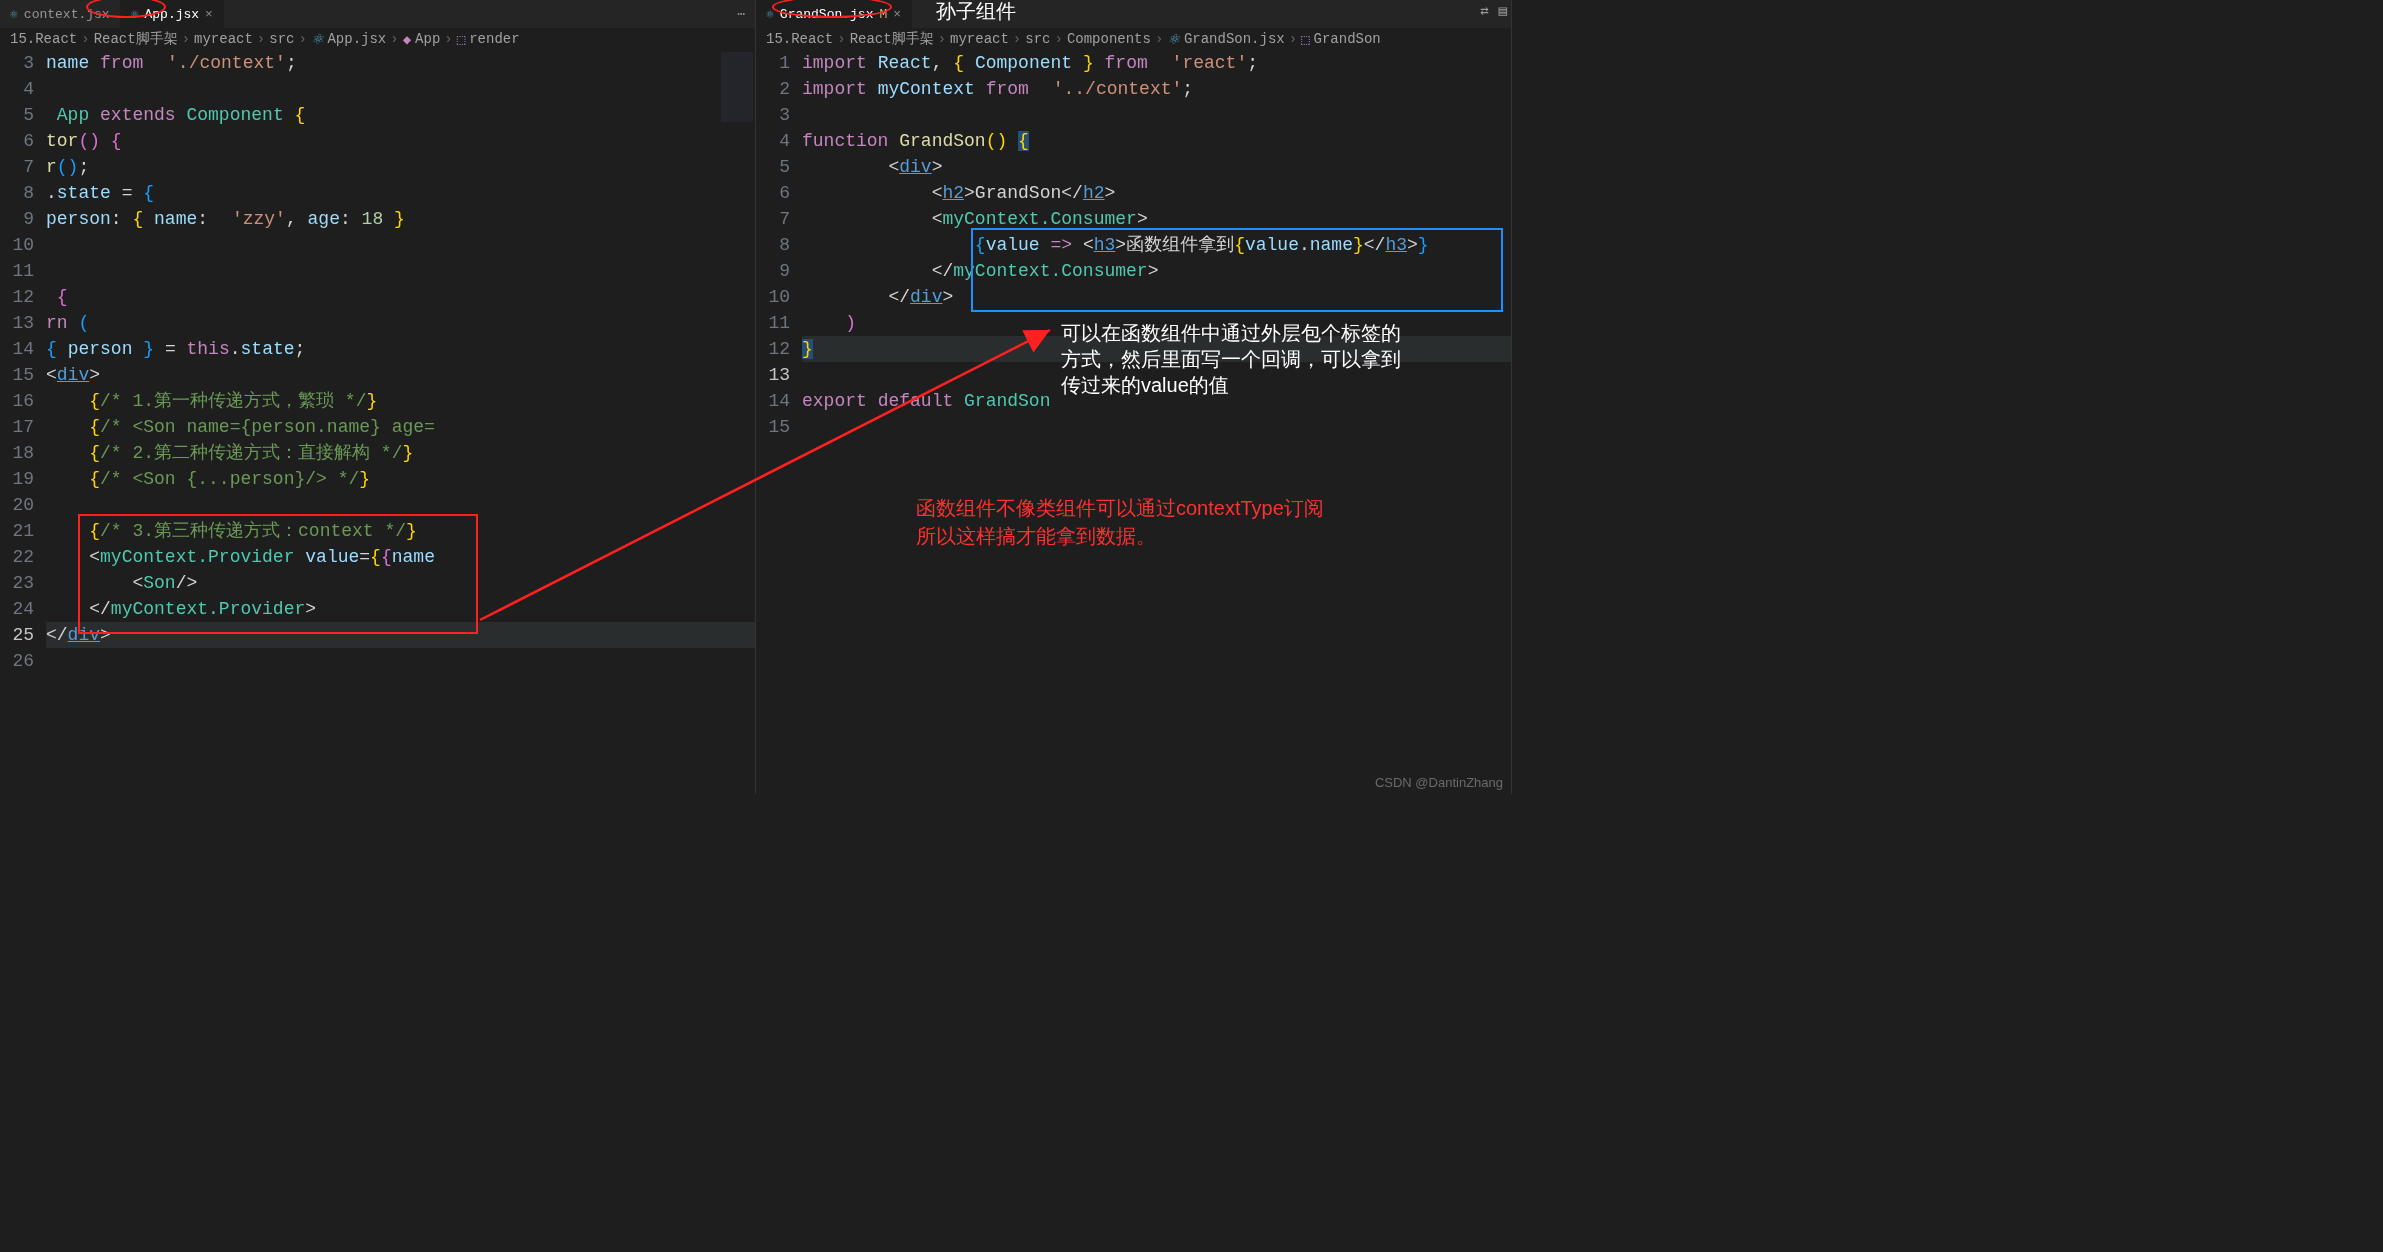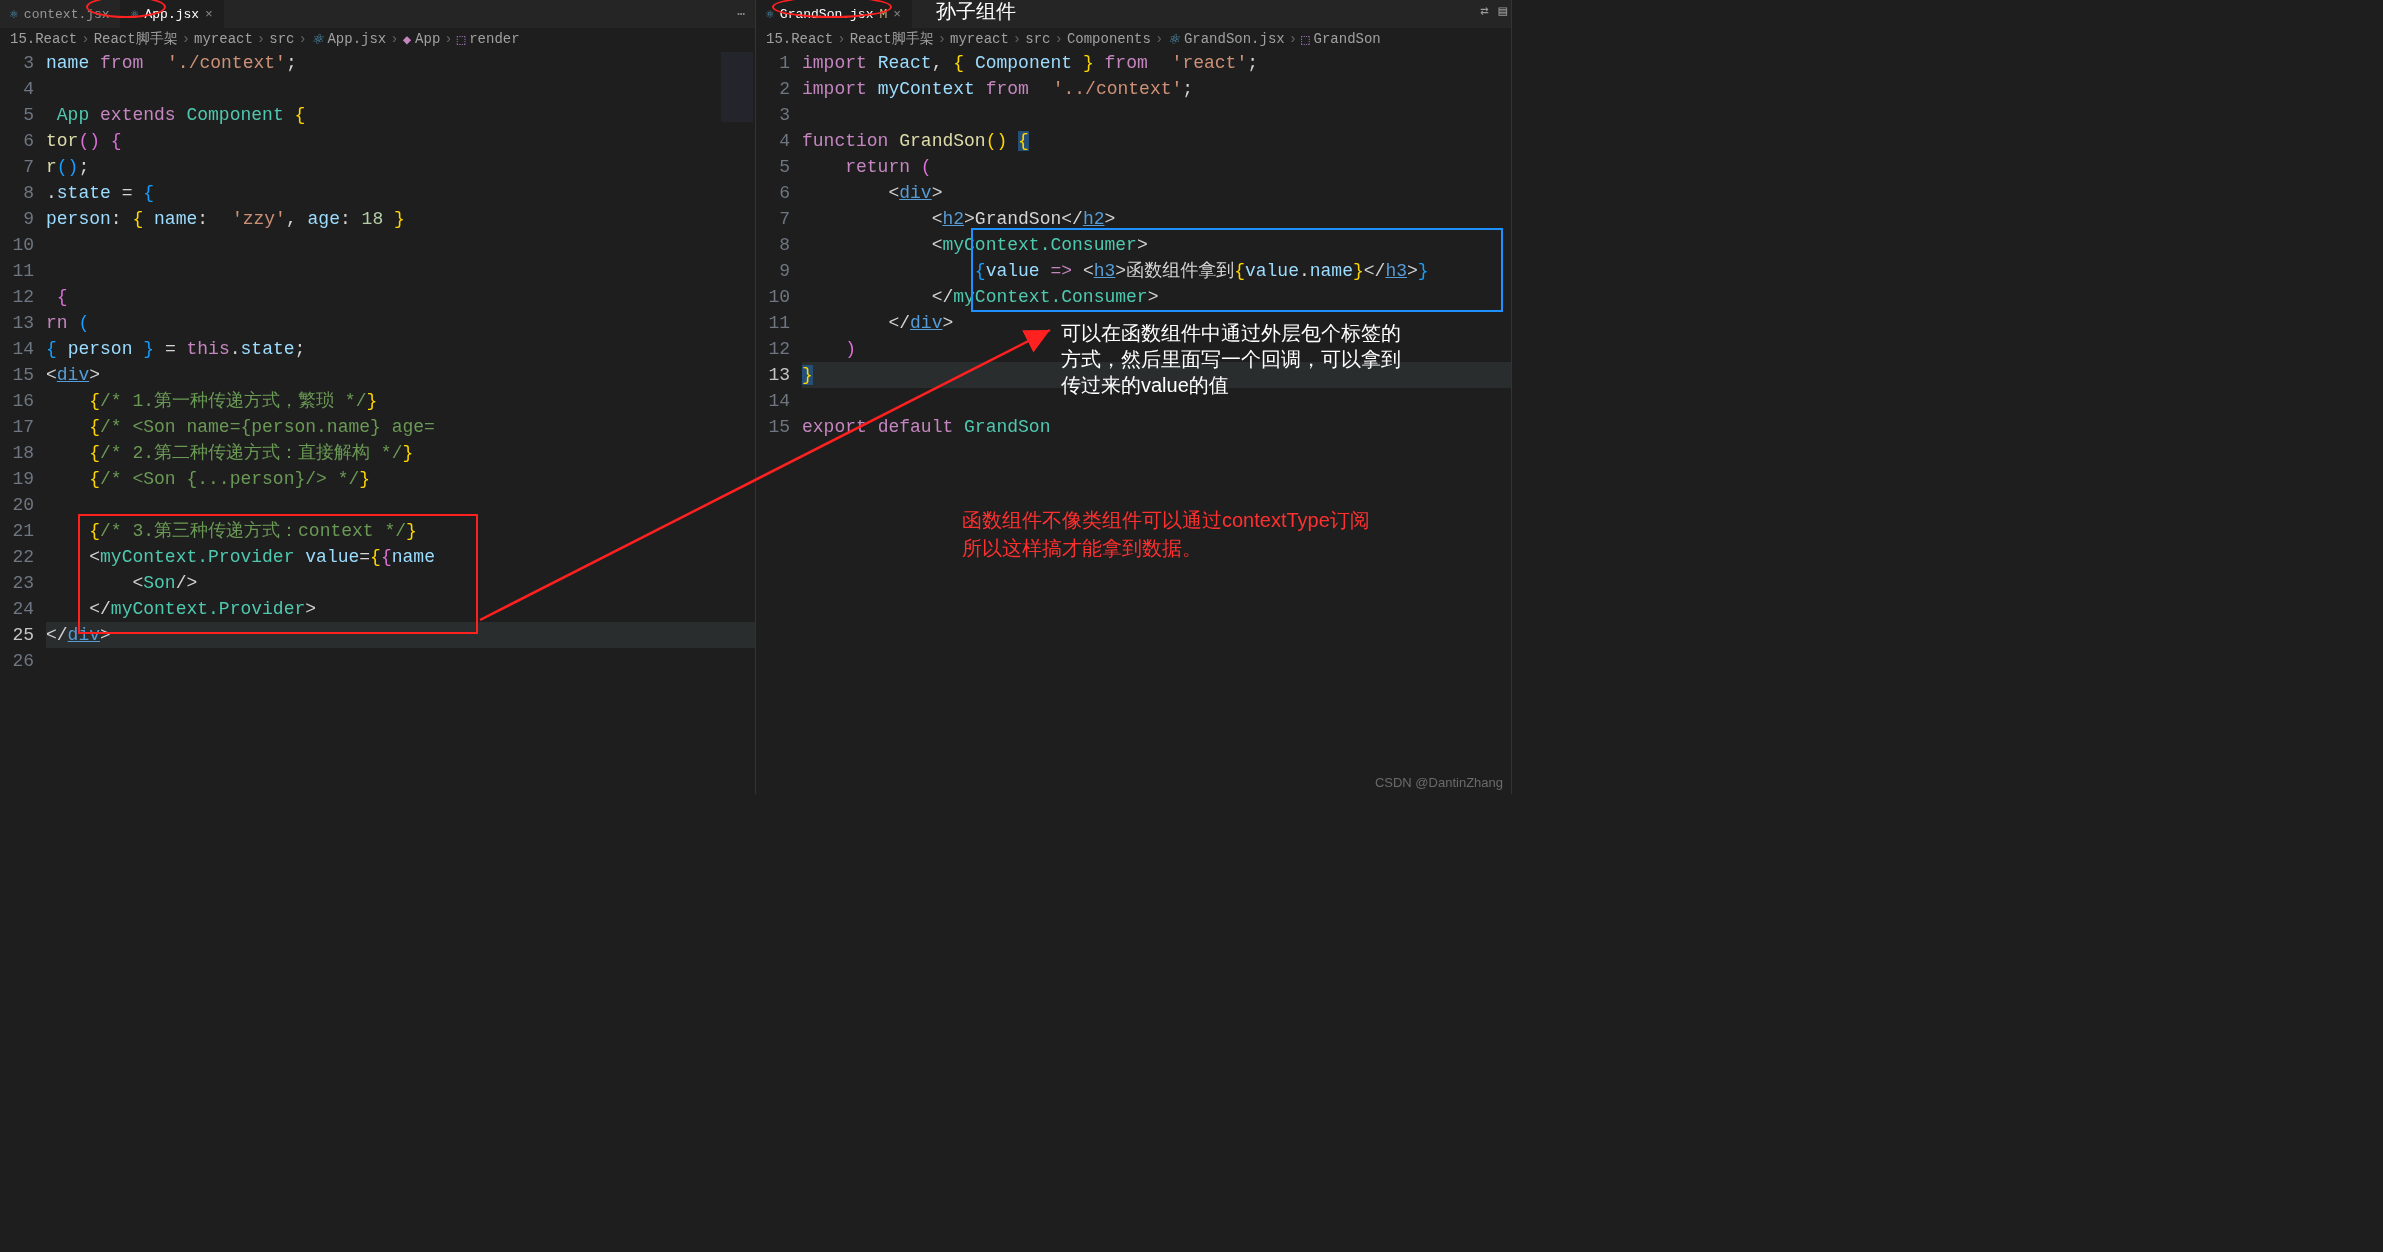--- a/index.html
+++ b/index.html
@@ -298,41 +298,40 @@
           <div class="ln">12</div>
         <div class="ln" style="color:#c6c6c6">13</div>
           <div class="ln">14</div>
           <div class="ln">15</div>
       </div>
       <div class="code">
 <div class="line"><span class="kw">import</span> <span class="v">React</span><span class="p">,</span> <span class="br">{</span> <span class="v">Component</span> <span class="br">}</span> <span class="kw">from</span> <span class="str">'react'</span><span class="p">;</span></div>
 <div class="line"><span class="kw">import</span> <span class="v">myContext</span> <span class="kw">from</span> <span class="str">'../context'</span><span class="p">;</span></div>
 <div class="line"></div>
 <div class="line"><span class="kw">function</span> <span class="fn">GrandSon</span><span class="br">()</span> <span class="br hl-bracket">{</span></div>
-<div class="line">    <span class="kw">return</span> <span class="br2">(</span></div>
 <div class="line">        <span class="p">&lt;</span><span class="tag">div</span><span class="p">&gt;</span></div>
 <div class="line">            <span class="p">&lt;</span><span class="tag">h2</span><span class="p">&gt;</span>GrandSon<span class="p">&lt;/</span><span class="tag">h2</span><span class="p">&gt;</span></div>
 <div class="line">            <span class="p">&lt;</span><span class="cls">myContext.Consumer</span><span class="p">&gt;</span></div>
 <div class="line">                <span class="br3">{</span><span class="v">value</span> <span class="kw">=&gt;</span> <span class="p">&lt;</span><span class="tag">h3</span><span class="p">&gt;</span>函数组件拿到<span class="br">{</span><span class="v">value</span><span class="p">.</span><span class="v">name</span><span class="br">}</span><span class="p">&lt;/</span><span class="tag">h3</span><span class="p">&gt;</span><span class="br3">}</span></div>
 <div class="line">            <span class="p">&lt;/</span><span class="cls">myContext.Consumer</span><span class="p">&gt;</span></div>
 <div class="line">        <span class="p">&lt;/</span><span class="tag">div</span><span class="p">&gt;</span></div>
 <div class="line">    <span class="br2">)</span></div>
 <div class="line hl-line"><span class="br hl-bracket">}</span></div>
 <div class="line"></div>
 <div class="line"><span class="kw">export</span> <span class="kw">default</span> <span class="cls">GrandSon</span></div>
       </div>
     </div>
 
     <div class="rect-blue" style="left:215px; top:228px; width:532px; height:84px;"></div>
 
     <div class="annot" style="left:305px; top:320px; white-space:pre-line; line-height:26px;">可以在函数组件中通过外层包个标签的
 方式，然后里面写一个回调，可以拿到
 传过来的value的值</div>
 
-    <div class="annot-red" style="left:160px; top:506px; white-space:pre-line;margin-left:46px;">函数组件不像类组件可以通过contextType订阅
+    <div class="annot-red" style="left:160px; top:494px; white-space:pre-line;">函数组件不像类组件可以通过contextType订阅
 所以这样搞才能拿到数据。</div>
 
     <div class="watermark">CSDN @DantinZhang</div>
   </div>
 </div>
 
 <svg class="arrow" style="left:0; top:0; width:1512px; height:794px;">
   <defs>
     <marker id="ah" markerWidth="12" markerHeight="12" refX="10" refY="5" orient="auto">
       <path d="M0,0 L10,5 L0,10 Z" fill="#ff2020"></path>

